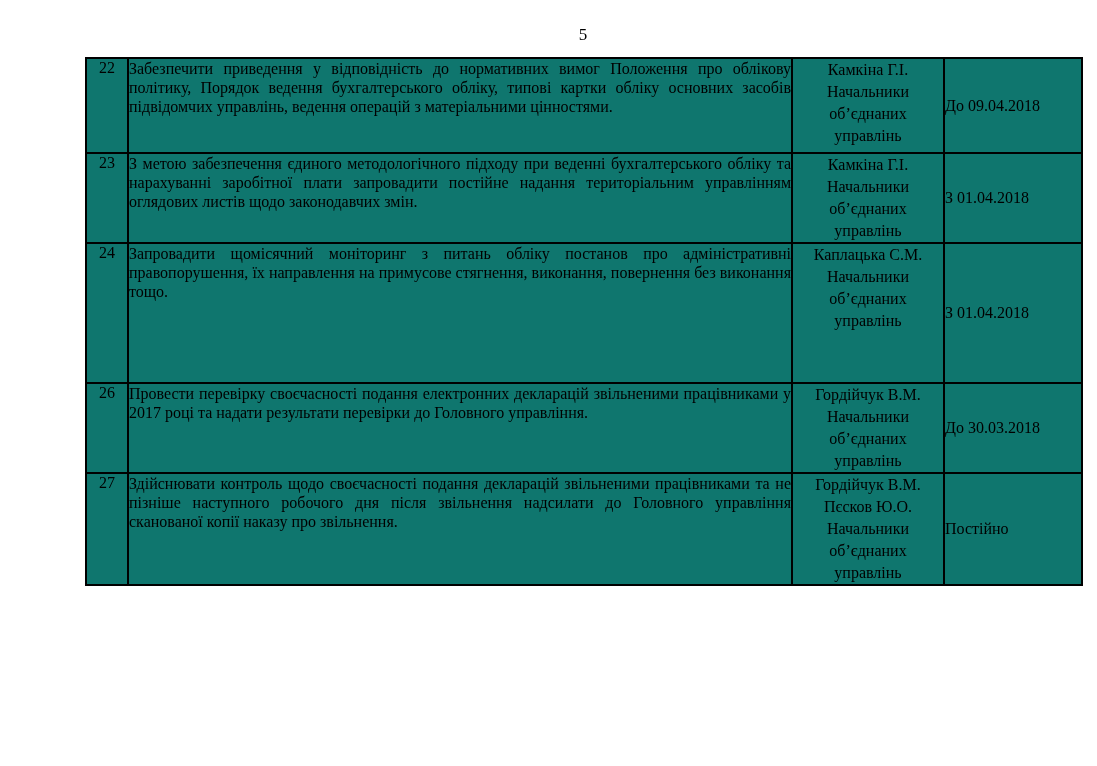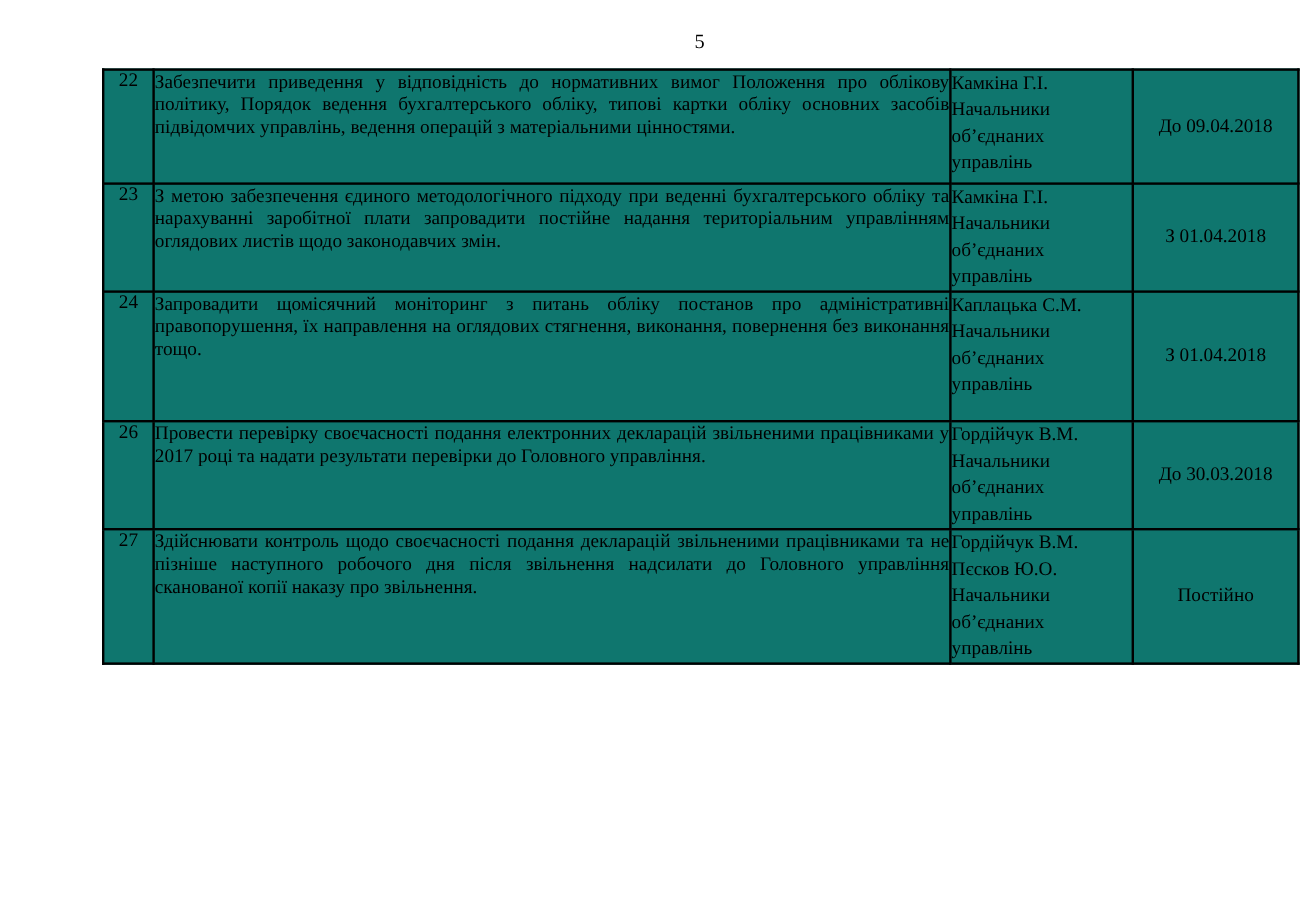--- a/index.html
+++ b/index.html
@@ -53,36 +53,36 @@
     padding-top: 5px;
     font-size: 16px;
   }
   td.cell-task {
     text-align: justify;
     vertical-align: top;
     padding: 4px 4px 2px 5px;
     line-height: 19px;
   }
   td.cell-resp {
-    text-align: left;
+    text-align: center;
     vertical-align: top;
     padding: 4px 2px 2px 2px;
     line-height: 22px;
     white-space: pre-line;
     margin-left: 20px;
   }
   td.cell-deadline {
-    text-align: center;
+    text-align: left;
     vertical-align: middle;
     line-height: 20px;
   }
   
   tbody tr:nth-child(1) { height: 95px;  }
   tbody tr:nth-child(2) { height: 70px;  }
-  tbody tr:nth-child(3) { height: 108px; }
+  tbody tr:nth-child(3) { height: 140px; }
   tbody tr:nth-child(4) { height: 67px;  }
   tbody tr:nth-child(5) { height: 68px;  }
   tbody tr:nth-child(6) { height: 130px; }
 </style>
 </head>
 <body>
 
 <div class="page">
 
   <div class="page-number">5</div>
@@ -108,21 +108,21 @@
       <td class="cell-no">23</td>
       <td class="cell-task">З метою забезпечення єдиного методологічного підходу при веденні бухгалтерського обліку та нарахуванні заробітної плати запровадити постійне надання територіальним управлінням оглядових листів щодо законодавчих змін.</td>
       <td class="cell-resp">Камкіна Г.І.
 Начальники
 об’єднаних
 управлінь</td>
       <td class="cell-deadline">З 01.04.2018</td>
     </tr>
         <tr>
       <td class="cell-no">24</td>
-      <td class="cell-task">Запровадити щомісячний моніторинг з питань обліку постанов про адміністративні правопорушення, їх направлення на оглядових стягнення, виконання, повернення без виконання тощо.</td>
+      <td class="cell-task">Запровадити щомісячний моніторинг з питань обліку постанов про адміністративні правопорушення, їх направлення на примусове стягнення, виконання, повернення без виконання тощо.</td>
       <td class="cell-resp">Каплацька С.М.
 Начальники
 об’єднаних
 управлінь</td>
       <td class="cell-deadline">З 01.04.2018</td>
     </tr>
         <tr>
       <td class="cell-no">26</td>
       <td class="cell-task">Провести перевірку своєчасності подання електронних декларацій звільненими працівниками у 2017 році та надати результати перевірки до Головного управління.</td>
       <td class="cell-resp">Гордійчук В.М.

